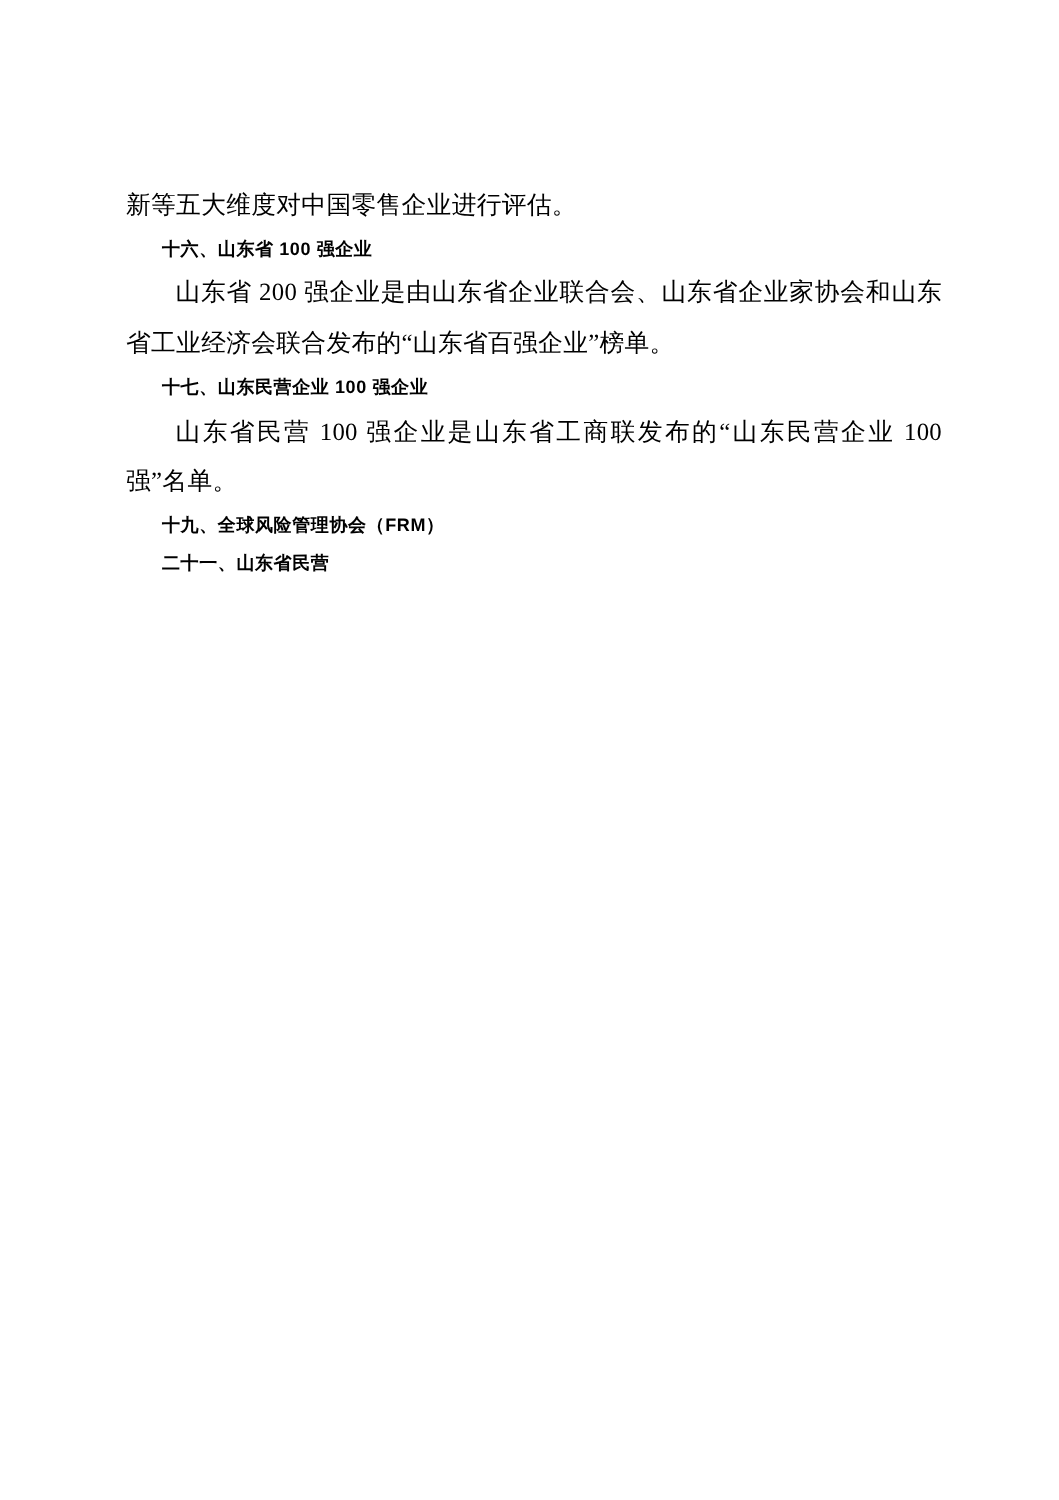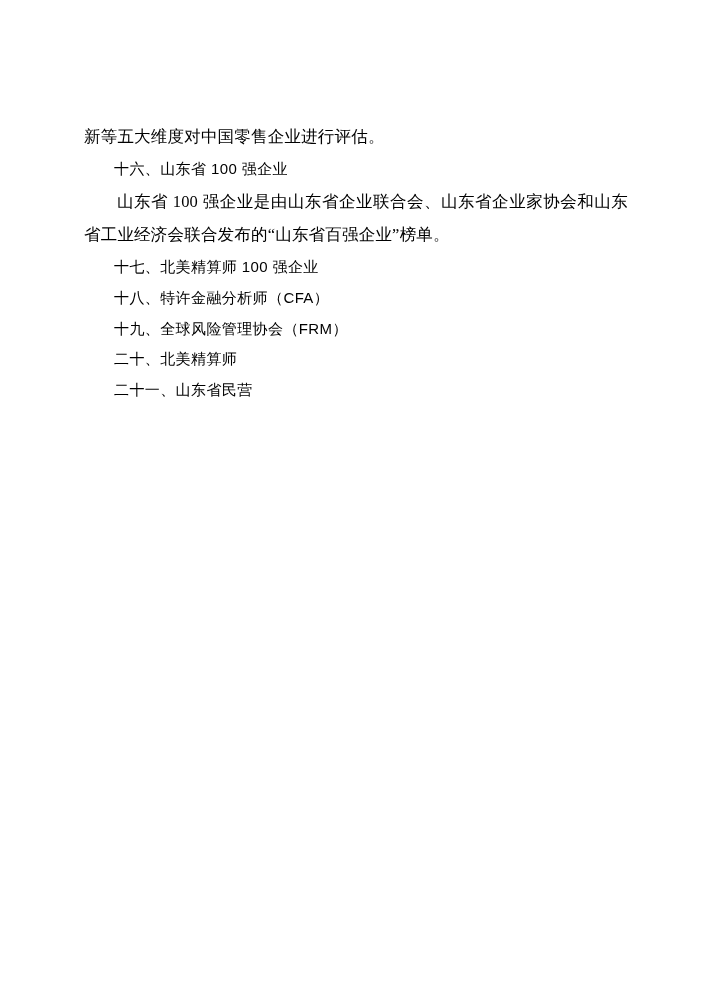--- a/index.html
+++ b/index.html
@@ -34,46 +34,45 @@
   .para {
     text-indent: 2em;
     font-family: "Liberation Serif", "DejaVu Serif", serif;
     letter-spacing: 0.2px;
   }
   .cont {
     text-indent: 0;
   }
   .heading {
     text-indent: 2em;
-    font-weight: normal;
+    font-weight: bold;
     font-family: "Liberation Sans", "DejaVu Sans", sans-serif;
-    font-size: 15px;
+    font-size: 12px;
     letter-spacing: 0.4px;
   }
 </style>
 </head>
 <body>
 
 <div class="page">
   <div class="doc-body">
 
     <p class="para cont">新等五大维度对中国零售企业进行评估。</p>
 
     <p class="heading">十六、山东省 100 强企业</p>
 
-    <p class="para">山东省 100 强企业是由山东省企业联合会、山东省企业家协会和山东省工业经济会联合发布的“山东省百强企业”榜单。</p>
+    <p class="para">山东省 200 强企业是由山东省企业联合会、山东省企业家协会和山东省工业经济会联合发布的“山东省百强企业”榜单。</p>
 
-    <p class="heading">十七、北美精算师 100 强企业</p>
+    <p class="heading">十七、山东民营企业 100 强企业</p>
 
+    <p class="para">山东省民营 100 强企业是山东省工商联发布的“山东民营企业 100 强”名单。</p>
 
-    <p class="heading">十八、特许金融分析师（CFA）</p>
 
 
     <p class="heading">十九、全球风险管理协会（FRM）</p>
 
 
-    <p class="heading">二十、北美精算师</p>
 
 
     <p class="heading">二十一、山东省民营</p>
 
   </div>
 </div>
 
 </body></html>

